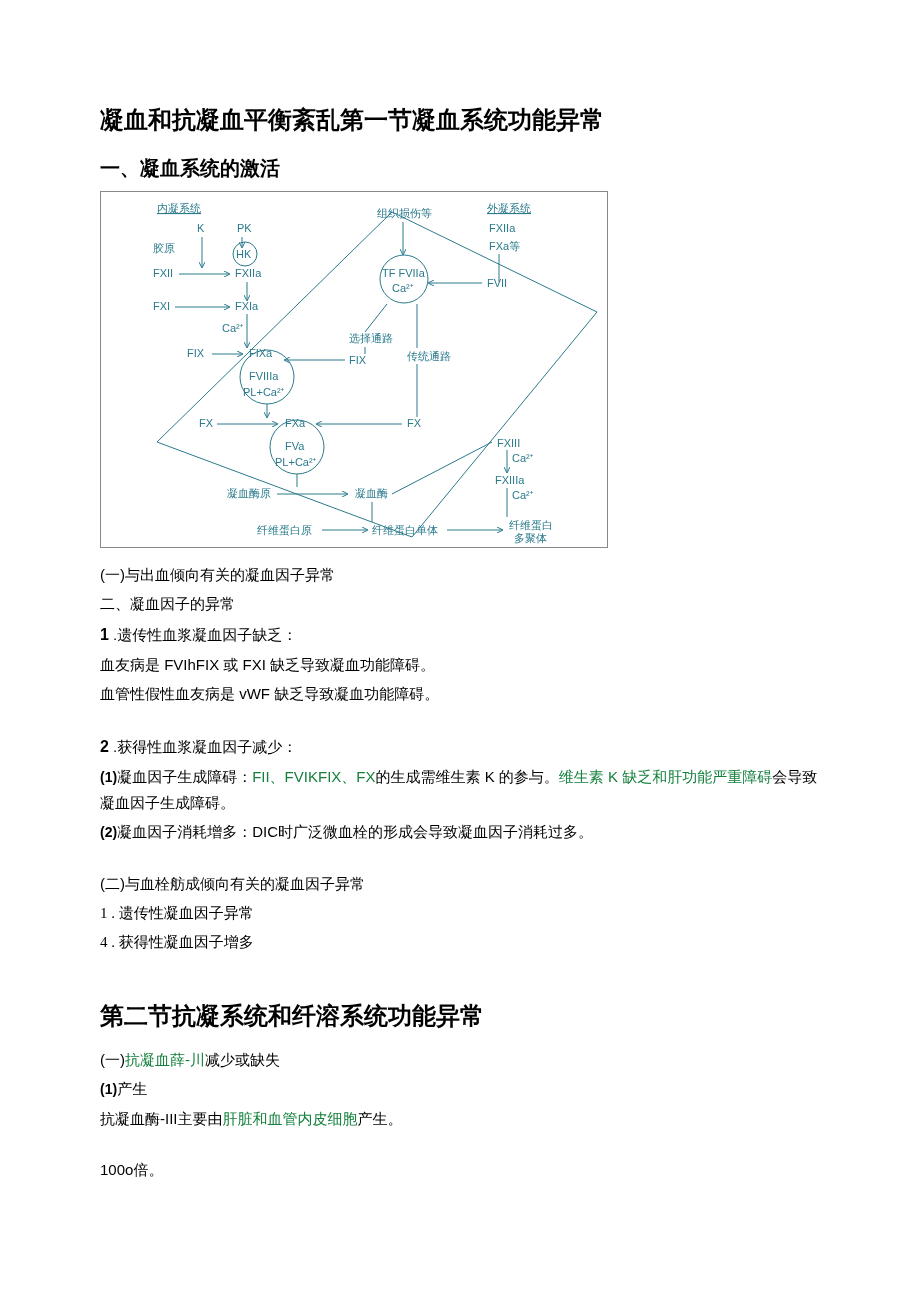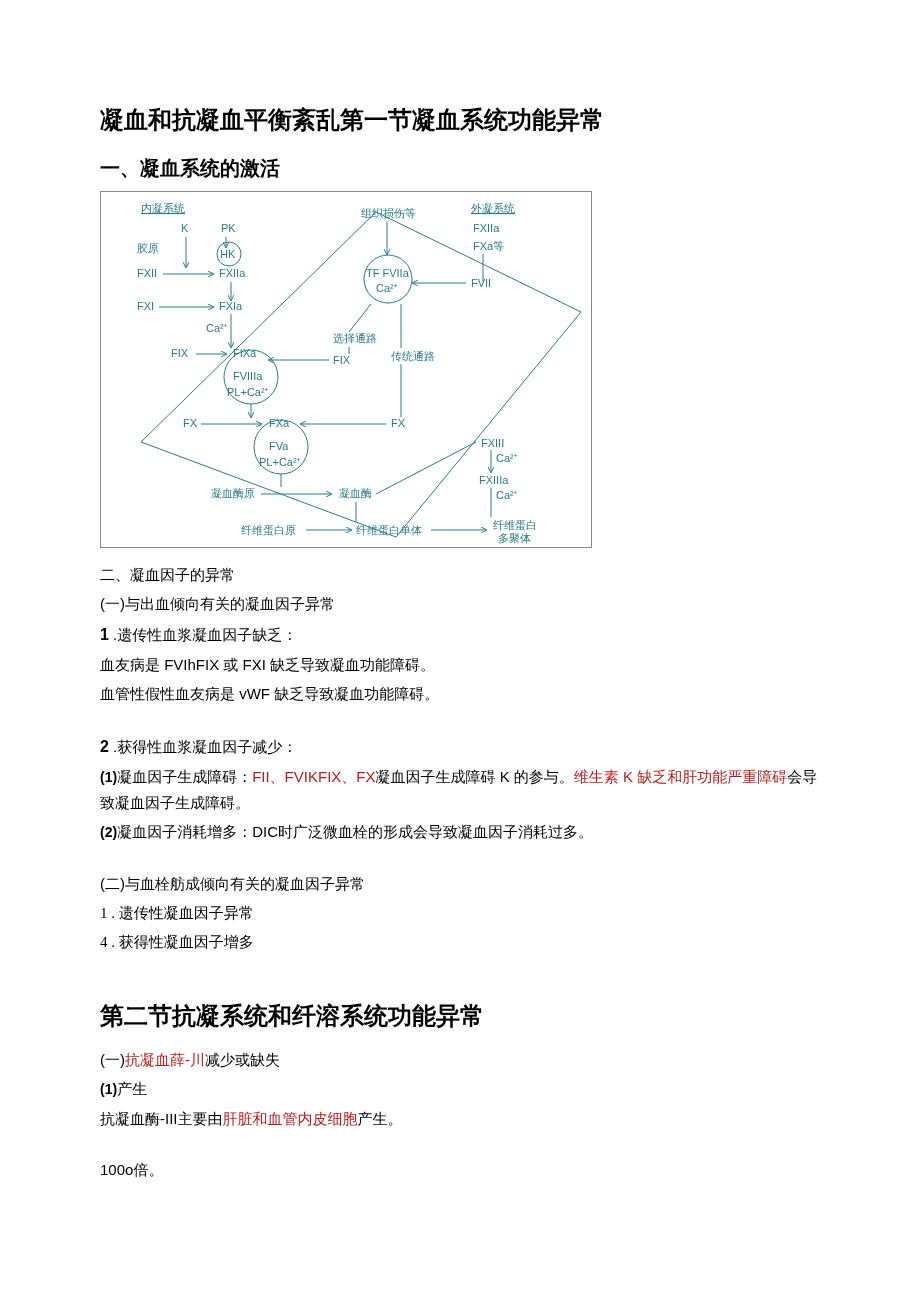--- a/index.html
+++ b/index.html
@@ -21,21 +21,21 @@
   h1 {
     font-size: 24px;
     font-weight: bold;
     margin: 0 0 10px 0;
   }
   h2 {
     font-size: 20px;
     font-weight: bold;
     margin: 9px 0 6px 0;
   }
-  .red { color: #b91c1c; }
+  .red { color: #15803d; }
   .para { margin: 4px 0; }
   .num-strong { font-family: Arial, sans-serif; font-weight: bold; font-size: 16px;}
   .num-small { font-family: Arial, sans-serif; font-weight: bold; font-size: 14px;}
   .plain { font-family: Liberation Serif, serif; }
   .ascii-font { font-family: Arial, sans-serif; }
   .section-gap { height: 18px; }
   .diagram-box {
     display: block;
     border: 1px solid #888;
     margin: 2px 0 14px 0;
@@ -48,21 +48,21 @@
 </style>
 </head>
 <body>
 
 <div class="page">
 
   <h1>凝血和抗凝血平衡紊乱第一节凝血系统功能异常</h1>
 
   <h2>一、凝血系统的激活</h2>
 
-  <div class="diagram-box" style="width:490px;">
+  <div class="diagram-box" style="width:490px;padding-left:16px;">
     <svg width="490" height="355">
       <defs>
         <marker id="arrow" markerWidth="6" markerHeight="6" refX="5" refY="3" orient="auto">
           <path d="M0,0 L6,3 L0,6" fill="none" stroke="#2a7a8c" stroke-width="1"></path>
         </marker>
       </defs>
 
       <polygon points="275,20 480,120 295,345 40,250" class="dline"></polygon>
 
       <text x="40" y="20" class="dlabel dlabel-u">内凝系统</text>
@@ -141,22 +141,22 @@
       <text x="380" y="255" class="dlabel">FXIII</text>
       <text x="395" y="270" class="dlabel">Ca²⁺</text>
       <line x1="390" y1="258" x2="390" y2="280" class="darrow"></line>
       <text x="378" y="292" class="dlabel">FXIIIa</text>
       <text x="395" y="307" class="dlabel">Ca²⁺</text>
       <line x1="390" y1="296" x2="390" y2="325" class="dline"></line>
       <line x1="275" y1="302" x2="375" y2="250" class="dline"></line>
     </svg>
   </div>
 
+  <div class="para">(一)与出血倾向有关的凝血因子异常</div>
   <div class="para">二、凝血因子的异常</div>
-  <div class="para">(一)与出血倾向有关的凝血因子异常</div>
 
   <div class="para">
     <span class="num-strong">1</span>
     <span>.遗传性血浆凝血因子缺乏：</span>
   </div>
   <div class="para">
     <span>血友病是</span>
     <span class="ascii-font">FVIhFIX</span>
     <span>或</span>
     <span class="ascii-font">FXI</span>
@@ -168,21 +168,21 @@
     <span>缺乏导致凝血功能障碍。</span>
   </div>
 
   <div class="section-gap"></div>
 
   <div class="para">
     <span class="num-strong">2</span>
     <span>.获得性血浆凝血因子减少：</span>
   </div>
   <div class="para">
-    <span class="num-small">(1)</span><span>凝血因子生成障碍：</span><span class="red ascii-font">FII、FVIKFIX、FX</span><span>凝血因子生成障碍</span> <span class="ascii-font">K</span> <span>的参与。</span><span class="red">维生素 K 缺乏和肝功能严重障碍</span><span>会导致凝血因子生成障碍。</span>
+    <span class="num-small">(1)</span><span>凝血因子生成障碍：</span><span class="red ascii-font">FII、FVIKFIX、FX</span><span>的生成需维生素</span> <span class="ascii-font">K</span> <span>的参与。</span><span class="red">维生素 K 缺乏和肝功能严重障碍</span><span>会导致凝血因子生成障碍。</span>
   </div>
   <div class="para">
     <span class="num-small">(2)</span><span>凝血因子消耗增多：</span><span class="ascii-font">DIC</span><span>时广泛微血栓的形成会导致凝血因子消耗过多。</span>
   </div>
 
   <div class="section-gap"></div>
 
   <div class="para">(二)与血栓舫成倾向有关的凝血因子异常</div>
   <div class="para plain">1 . 遗传性凝血因子异常</div>
   <div class="para plain">4 . 获得性凝血因子增多</div>

